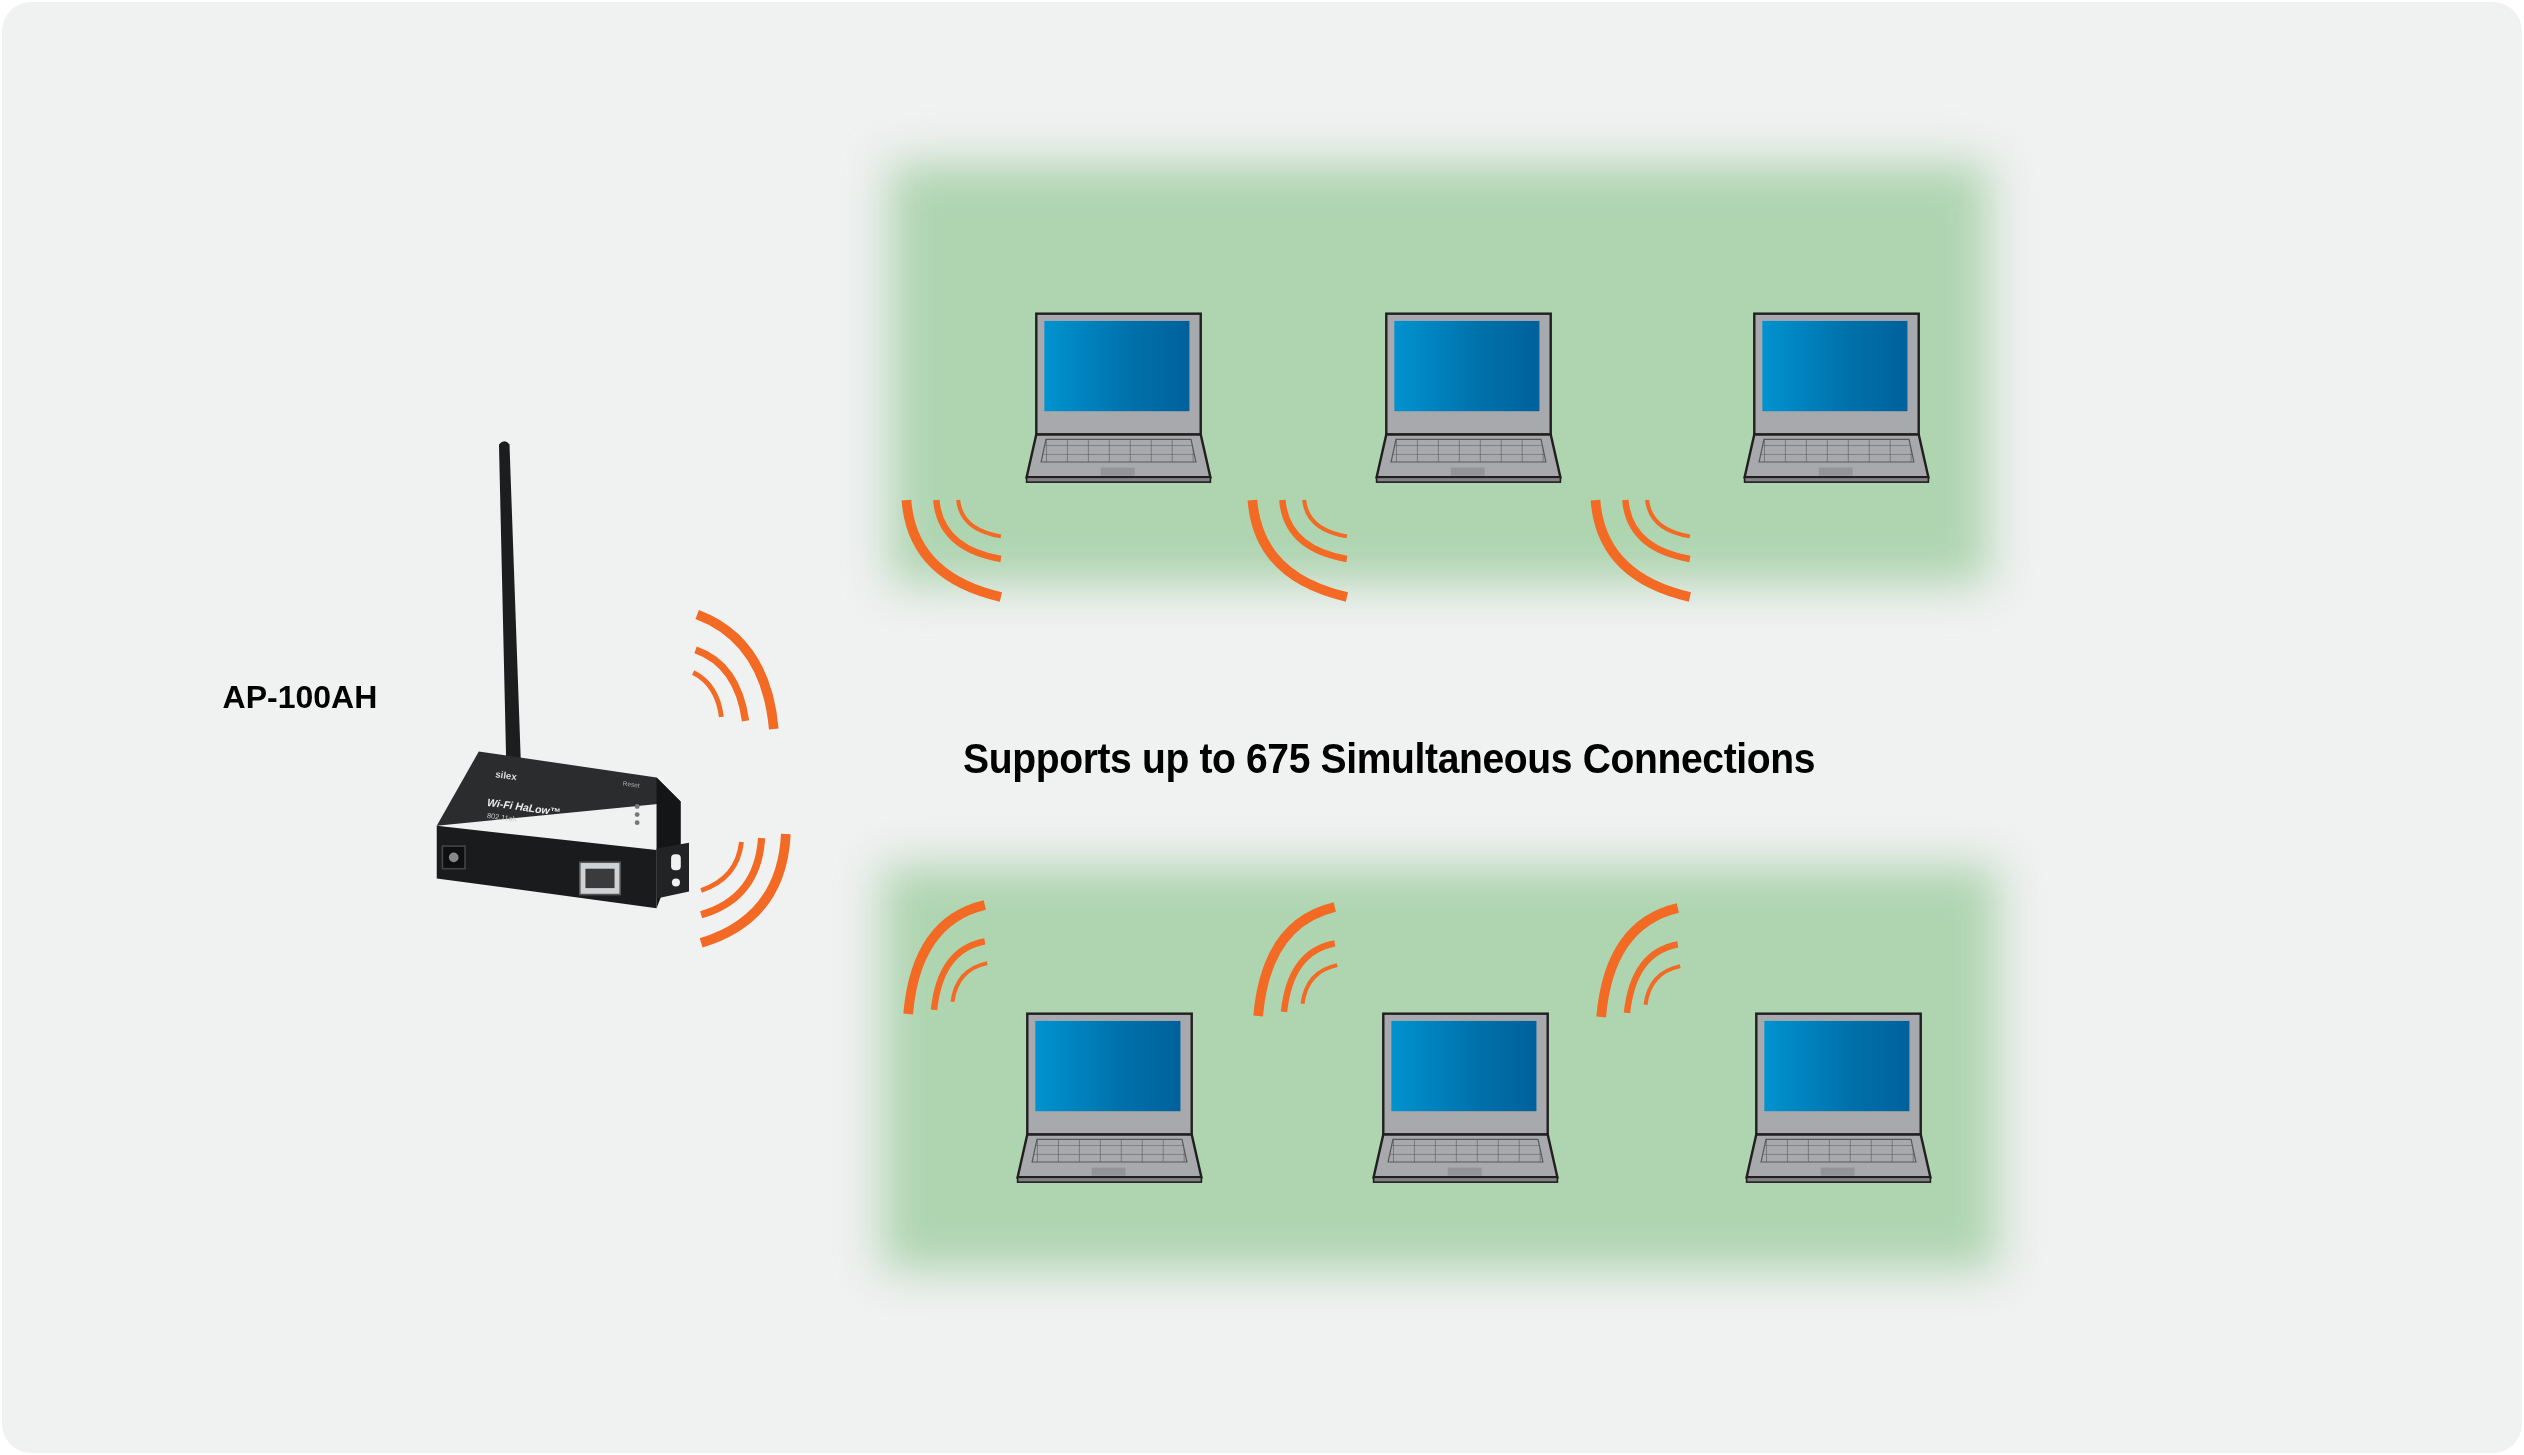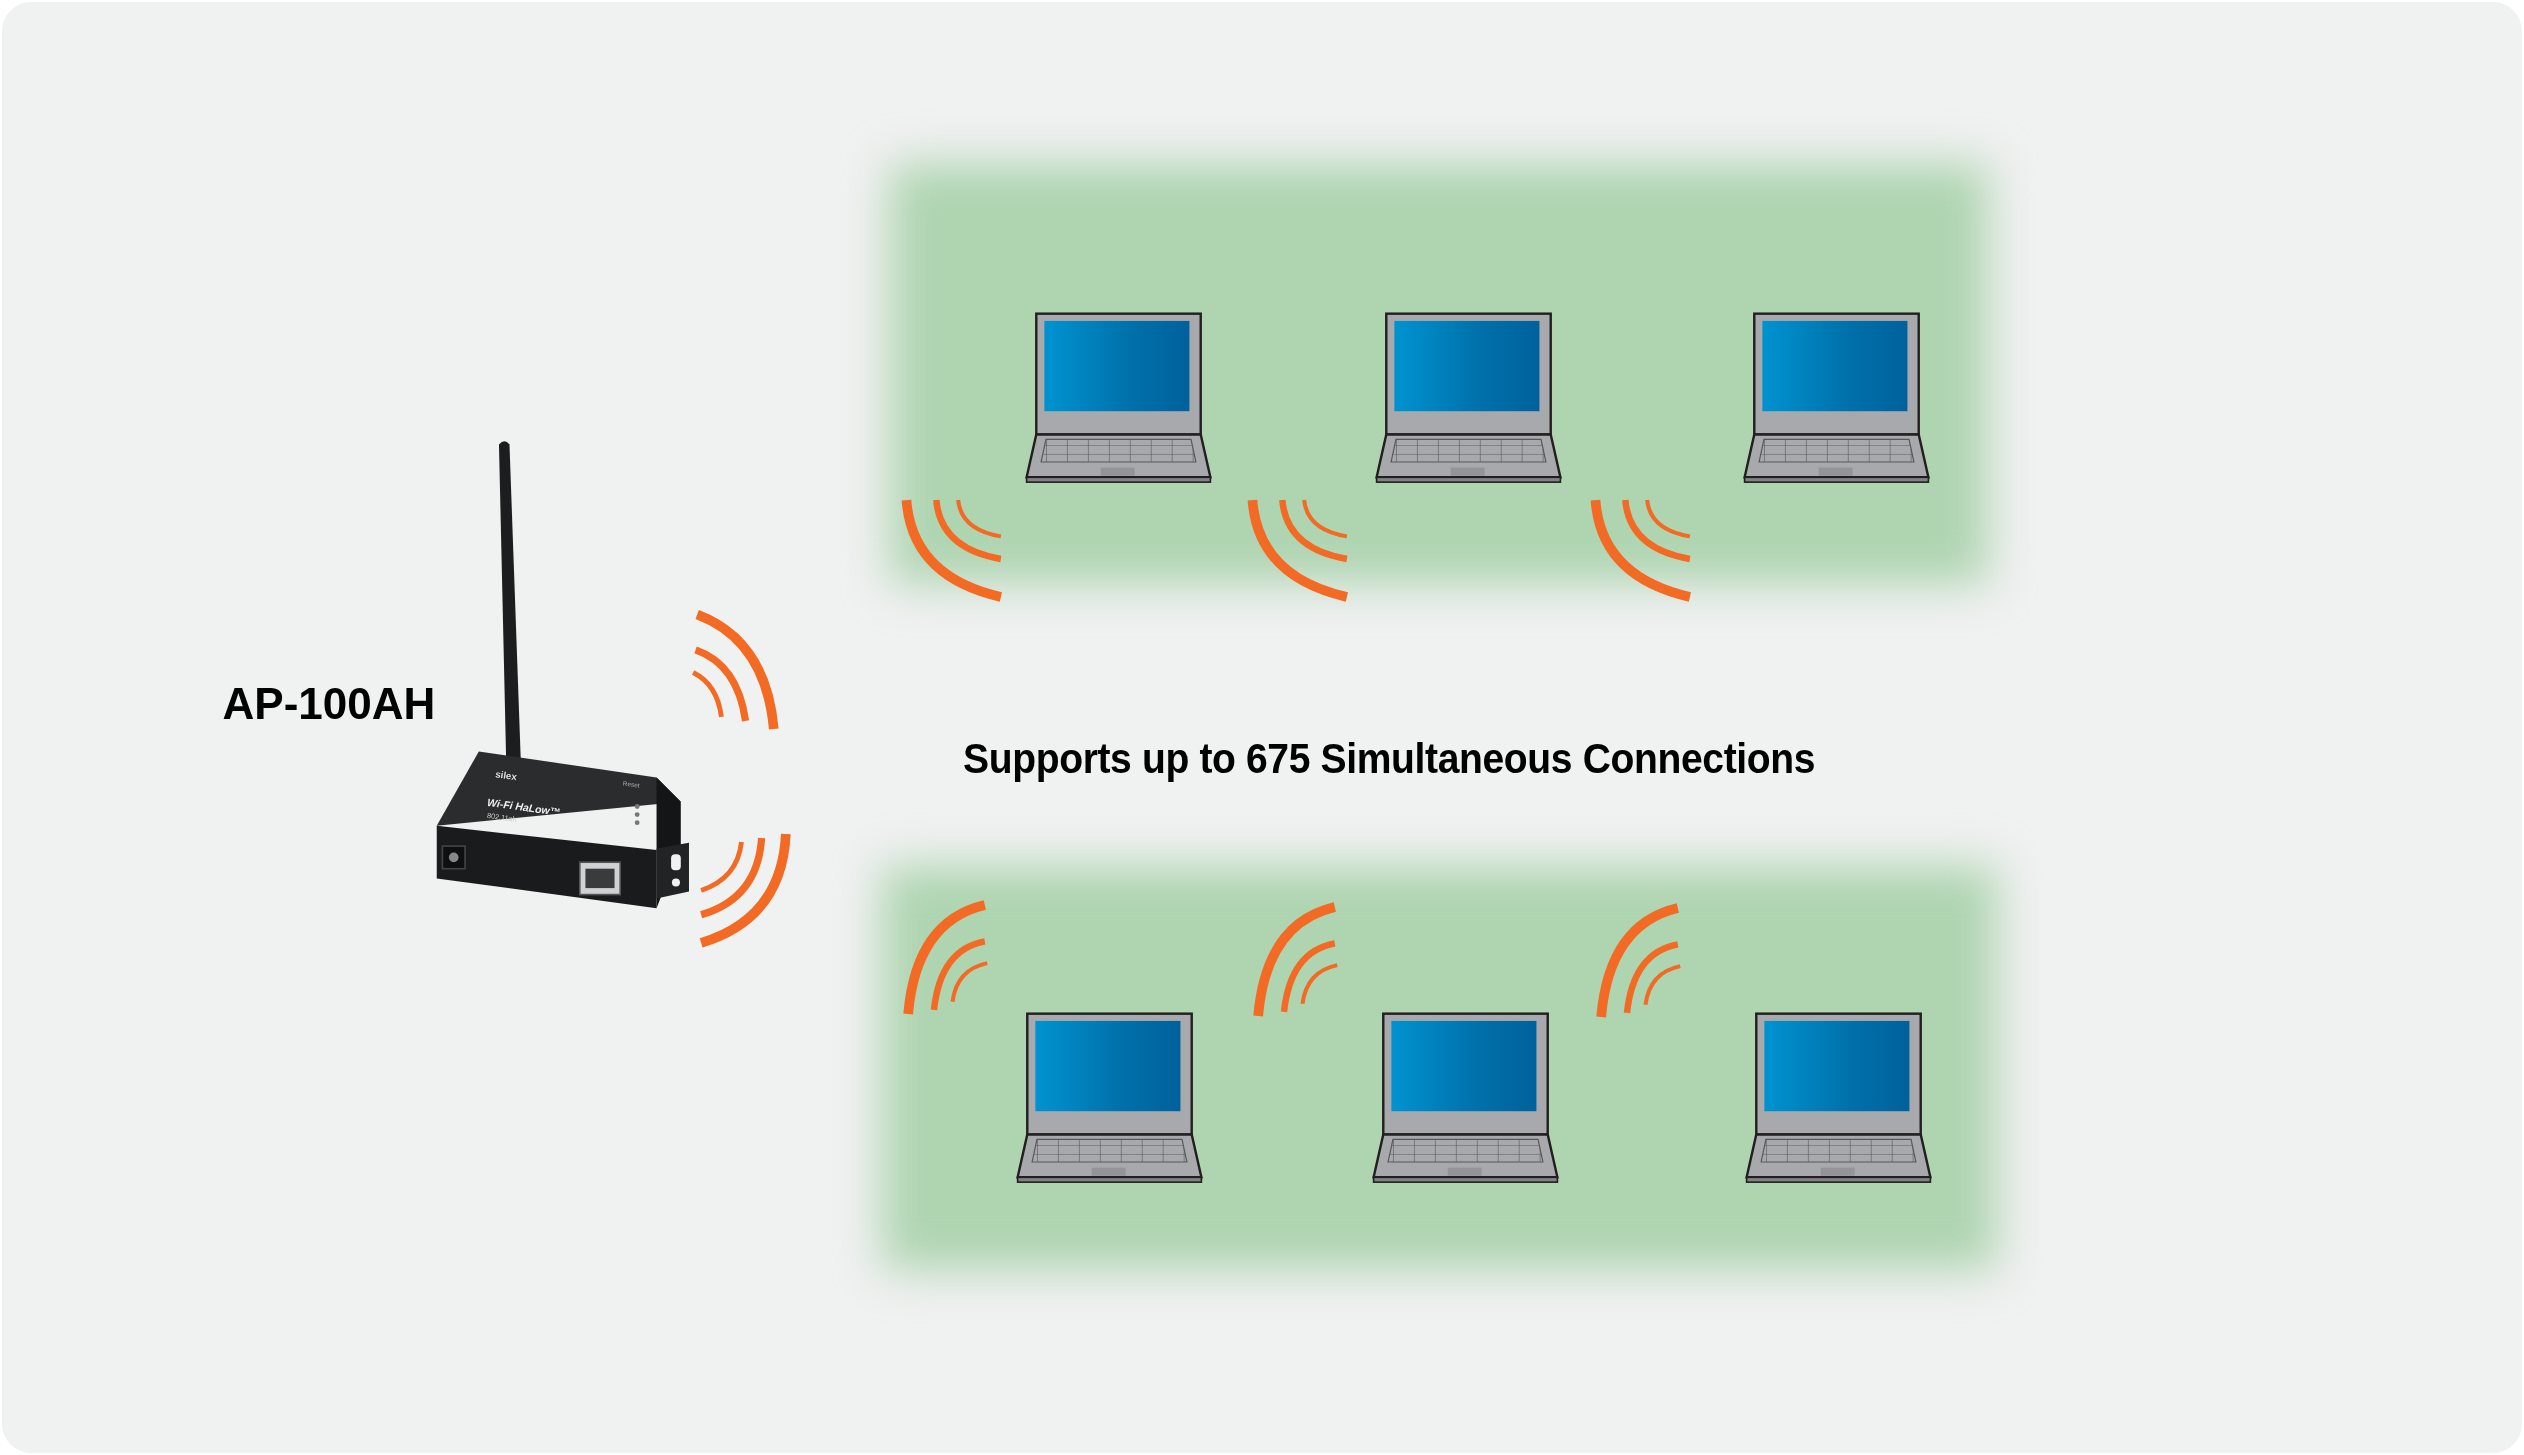--- a/index.html
+++ b/index.html
@@ -2,21 +2,21 @@
 <html style="font-size:13px"><head>
 <meta charset="utf-8">
 <style>
   html,body{margin:0;padding:0;background:#ffffff;}
   body{width:2525px;height:1455px;position:relative;overflow:hidden;font-family:"Liberation Sans",sans-serif;}
   .canvas{position:absolute;left:1.6px;top:1.6px;width:2520px;height:1451px;background:#f0f1f1;border-radius:29px;}
   .panel{position:absolute;background:#aed4b0;filter:blur(22.6px);}
   .panel-top{left:888px;top:162px;width:1098px;height:420px;}
   .panel-bottom{left:880px;top:864px;width:1115px;height:404px;}
   .label{position:absolute;font-weight:bold;color:#000;white-space:nowrap;}
-  .ap-label{left:221px;top:677px;font-size:44px;}
+  .ap-label{left:221px;top:677px;font-size:32px;}
   .headline{left:961px;top:733px;font-size:42px;letter-spacing:-0.4px;transform:scaleX(0.93);transform-origin:left;}
   .laptop{position:absolute;width:187px;height:171px;}
   .wave{position:absolute;}
   .device{position:absolute;left:412px;top:436px;}
 </style>
 </head>
 <body>
 
 <div class="canvas">
 

